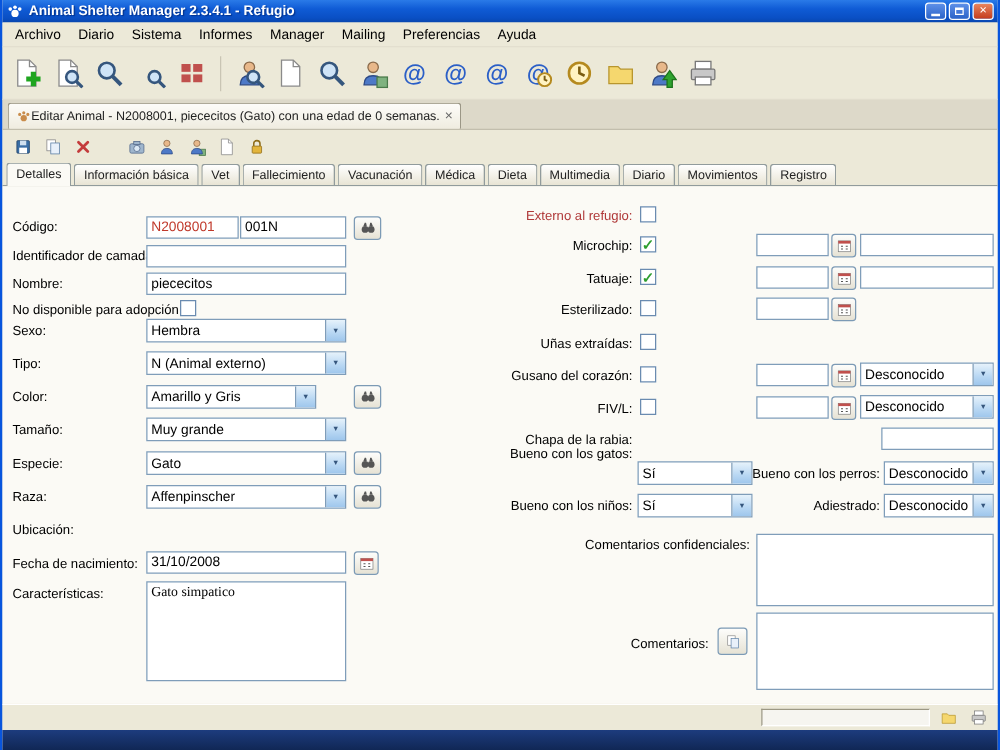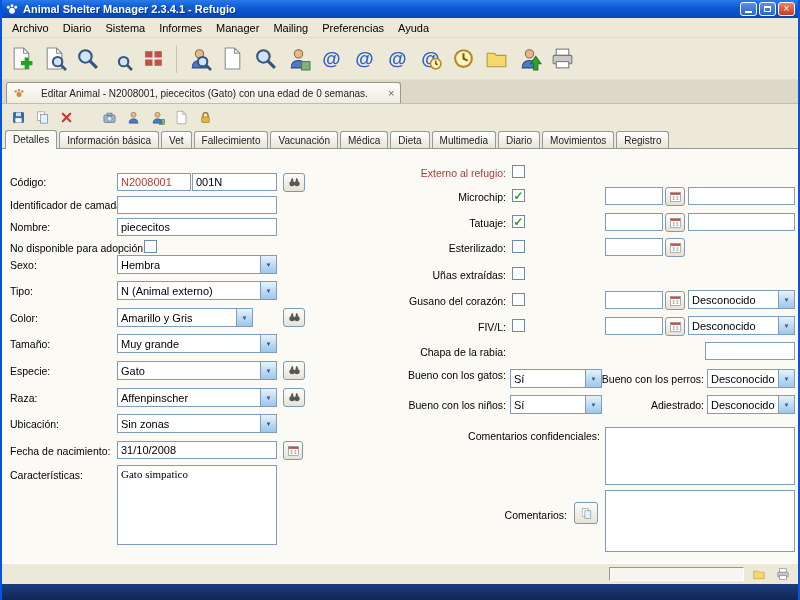--- a/index.html
+++ b/index.html
@@ -31,21 +31,21 @@
   
   .toolbar-main { height:42px; display:flex; align-items:center; padding:2px 3px;
     background:#ECE9D8; border-bottom:1px solid #E2DECE; }
   .tb-btn { width:33px; height:35px; border:0; background:transparent; display:flex;
     align-items:center; justify-content:center; padding:0; }
   .tb-btn svg { width:25px; height:25px; }
   .tb-sep { width:1px; height:28px; background:#C9C5B4; margin:0 6px; }
 
   .doctab-row { height:24px; background:#DDD9C9; display:flex; align-items:flex-end;
     padding-left:4px; border-bottom:1px solid #C2BEAD; }
-  .doctab { display:inline-flex; align-items:center; gap:16px; height:21px;
+  .doctab { display:inline-flex; align-items:center; gap:0; height:21px;
     background:linear-gradient(#FDFCF9,#EFECE0); border:1px solid #9B9786; border-bottom:none;
     border-radius:3px 3px 0 0; padding:0 6px; font-size:10px; color:#222; }
   .doctab .paw { width:12px; height:12px; color:#C98C4B; }
   .doctab-close { font-size:11px; color:#666; margin-left:4px; line-height:1; }
 
   .toolbar-edit { height:26px; display:flex; align-items:center; gap:3px; padding:2px 6px;
     background:#ECE9D8; }
   .etb-btn { width:21px; height:21px; border:0; background:transparent; display:flex;
     align-items:center; justify-content:center; padding:0; }
   .etb-btn svg { width:15px; height:15px; }
@@ -452,24 +452,20 @@
       <span class="sel-text">Affenpinscher</span>
         <span class="sel-arrow">▼</span>
     </div>
     <button class="sbtn" style="left:281px;top:239px">
         <svg viewBox="0 0 24 24">
           <use href="#s-binoc"></use>
         </svg>
       </button>
 
     <span class="lbl" style="left:8px;top:269px">Ubicación:</span>
-    <div class="sel" style="left:115px;top:265px;width:160px">
-      <span class="sel-text">Sin zonas</span>
-        <span class="sel-arrow">▼</span>
-    </div>
 
     <span class="lbl" style="left:8px;top:296px">Fecha de nacimiento:</span>
     <div class="inp" style="left:115px;top:292px;width:160px">31/10/2008</div>
     <button class="sbtn cal" style="left:281px;top:292px">
         <svg viewBox="0 0 24 24">
           <use href="#s-cal"></use>
         </svg>
       </button>
 
     <span class="lbl" style="left:8px;top:320px">Características:</span>
@@ -546,21 +542,21 @@
         </svg>
       </button>
     <div class="sel" style="left:686px;top:167px;width:107px">
       <span class="sel-text">Desconocido</span>
         <span class="sel-arrow">▼</span>
     </div>
 
     <span class="lbl r" style="left:370px;top:197px;width:134px">Chapa de la rabia:</span>
     <div class="inp" style="left:703px;top:193px;width:90px"></div>
 
-    <span class="lbl r" style="left:370px;top:220px;width:134px">Bueno con los gatos:</span>
+    <span class="lbl r" style="left:370px;top:208px;width:134px">Bueno con los gatos:</span>
     <div class="sel" style="left:508px;top:220px;width:92px">
       <span class="sel-text">Sí</span>
         <span class="sel-arrow">▼</span>
     </div>
     <span class="lbl r" style="left:592px;top:224px;width:110px">Bueno con los perros:</span>
     <div class="sel" style="left:705px;top:220px;width:88px">
       <span class="sel-text">Desconocido</span>
         <span class="sel-arrow">▼</span>
     </div>
 

